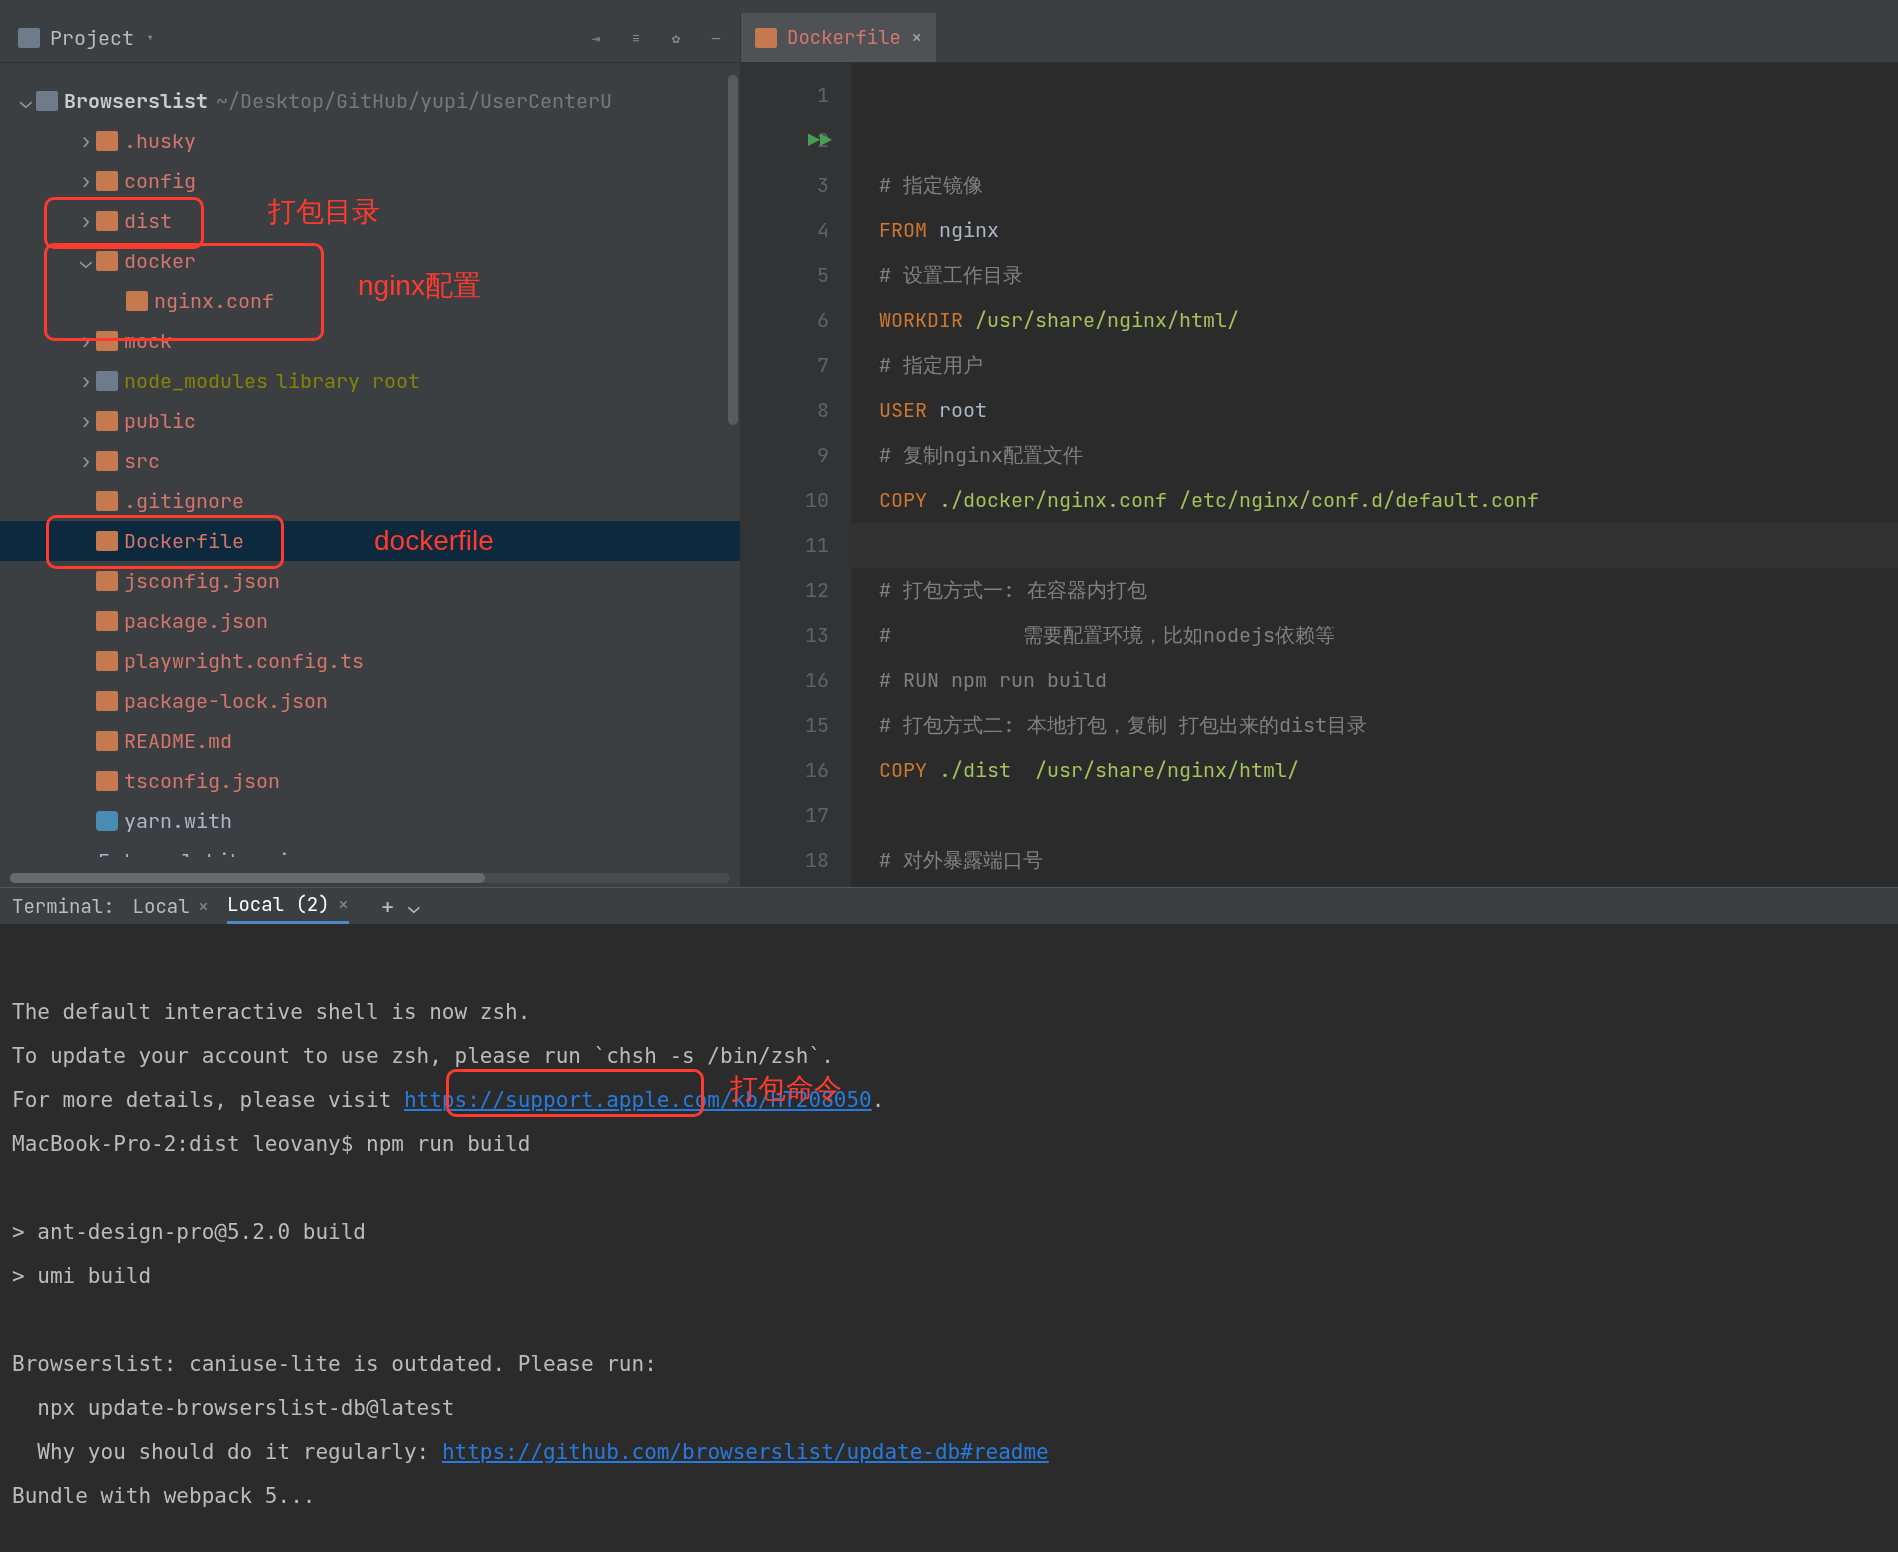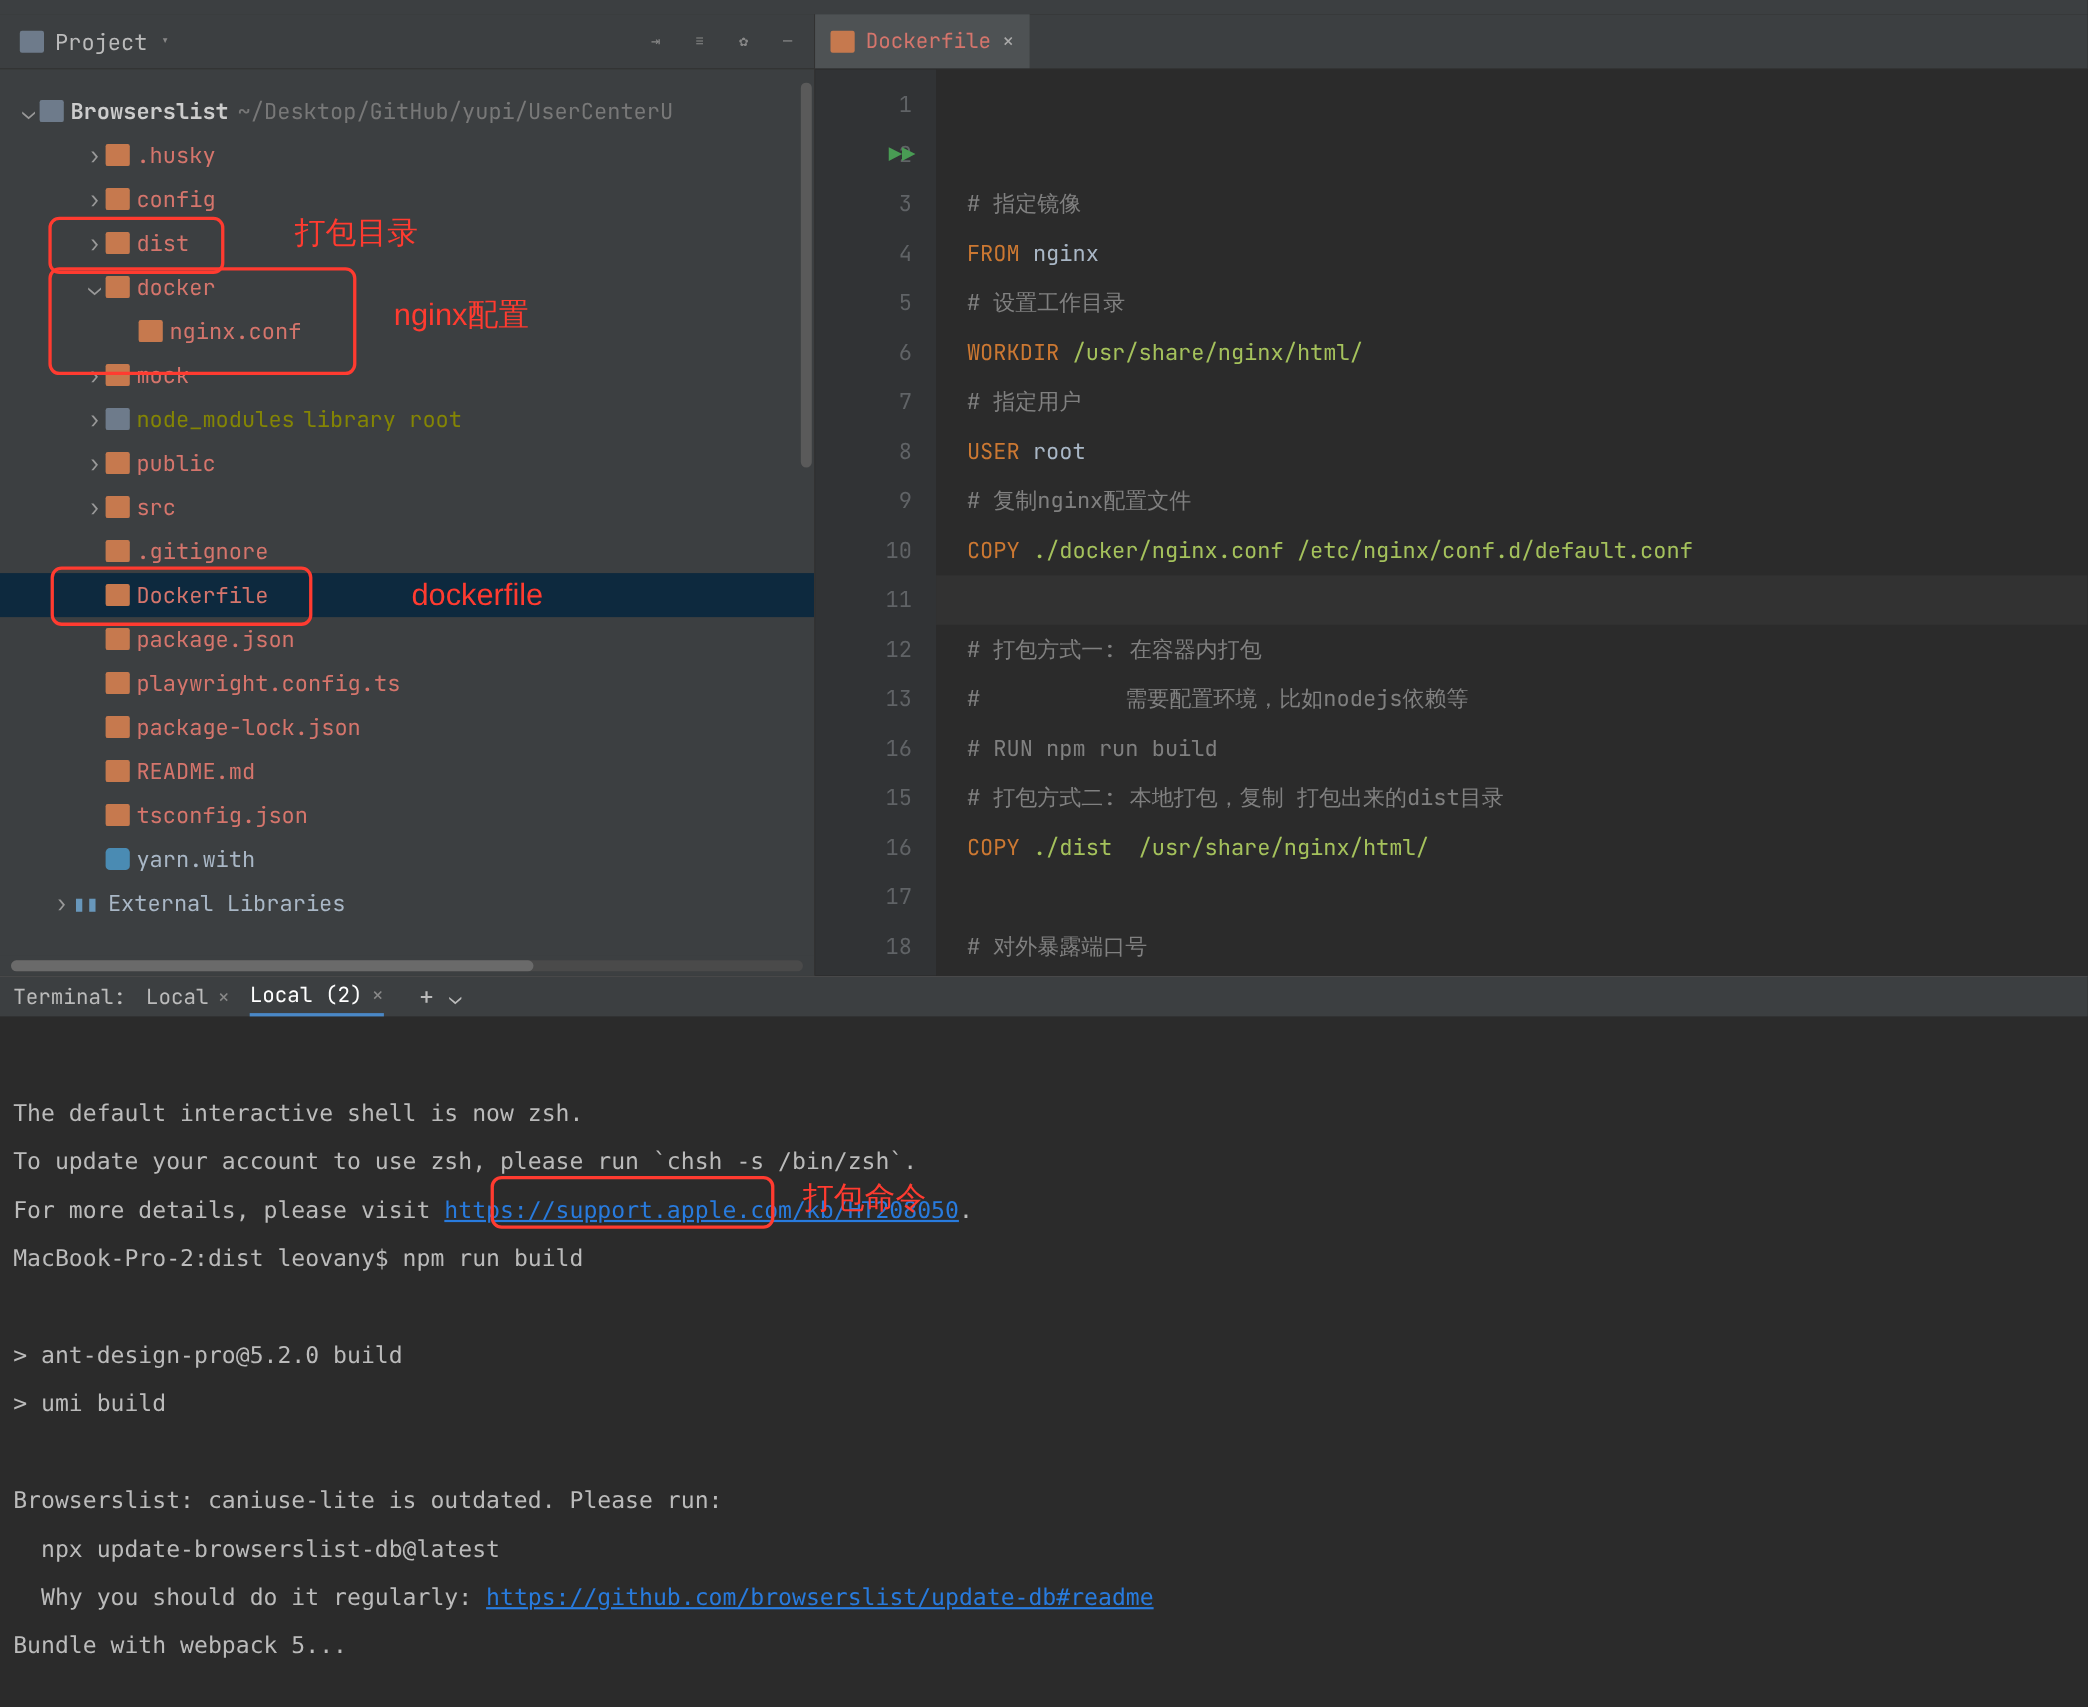--- a/index.html
+++ b/index.html
@@ -138,20 +138,25 @@
           <span class="name">.gitignore</span>
         </div>
         <div class="tree-row ind2 sel orange">
           <span class="arrow"></span>
           <span class="file-ico orange"></span>
           <span class="name">Dockerfile</span>
         </div>
         <div class="tree-row ind2 orange">
           <span class="arrow"></span>
           <span class="file-ico orange"></span>
+          <span class="name">jsconfig.json</span>
+        </div>
+        <div class="tree-row ind2 orange">
+          <span class="arrow"></span>
+          <span class="file-ico orange"></span>
           <span class="name">package.json</span>
         </div>
         <div class="tree-row ind2 orange">
           <span class="arrow"></span>
           <span class="file-ico orange"></span>
           <span class="name">playwright.config.ts</span>
         </div>
         <div class="tree-row ind2 orange">
           <span class="arrow"></span>
           <span class="file-ico orange"></span>

